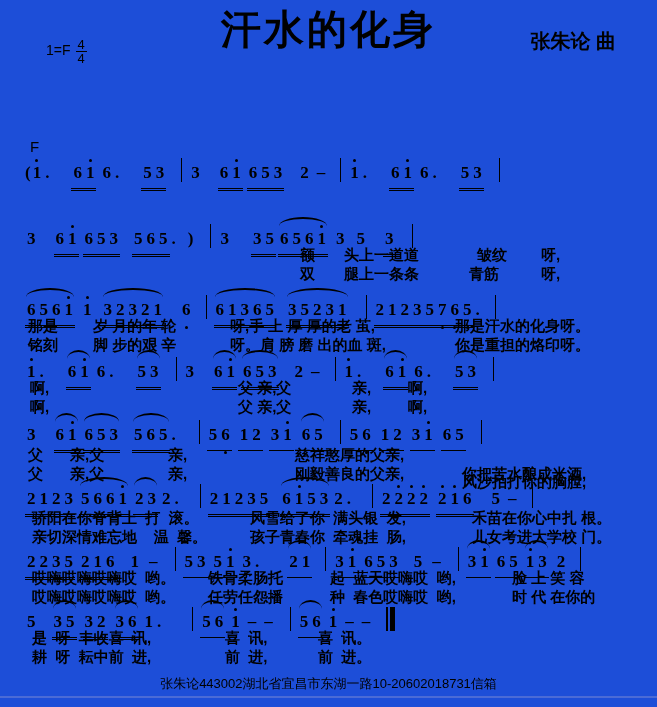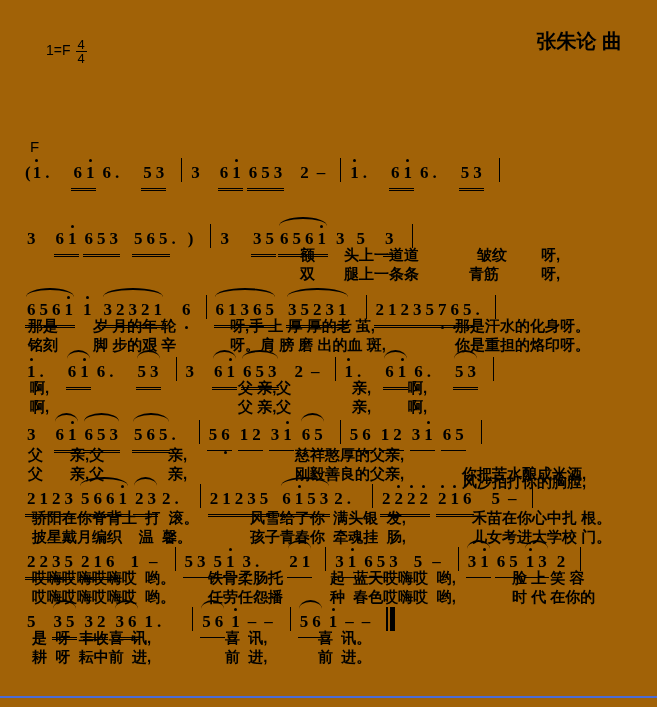--- a/index.html
+++ b/index.html
@@ -1,26 +1,26 @@
 <!DOCTYPE html>
 <html><head>
 <meta charset="utf-8">
 <style>
   html,body{margin:0;padding:0;background:#ffffff;}
-  #page{position:relative;width:657px;height:707px;background:#a16207;overflow:hidden;
+  #page{position:relative;width:657px;height:707px;background:#1d4ed8;overflow:hidden;
         font-family:"Liberation Sans",sans-serif;color:#000;}
   
   .keysig{position:absolute;left:46px;top:38px;font-size:14px;white-space:nowrap;}
   .timesig{display:inline-block;vertical-align:middle;text-align:center;font-size:13px;line-height:1;margin-left:5px;}
   .timesig .tnum{display:block;padding:0 2px;}
   .timesig .tnum:first-child{border-bottom:1px solid #000;}
   .title{position:absolute;left:0;top:2px;width:100%;text-align:center;font-size:40px;font-weight:bold;letter-spacing:3px;}
   .credits{position:absolute;right:14px;top:26px;text-align:right;line-height:1.5;}
   .credit1{font-size:16px;font-weight:bold;}
-  .credit2{font-size:20px;font-weight:bold;margin-right:21px;}
+  .credit2{font-size:20px;font-weight:bold;margin-right:27px;}
   .dedication{position:absolute;left:0;top:54px;width:72%;text-align:center;font-size:16px;font-weight:bold;}
   .perftype{position:absolute;left:0;top:74px;width:72%;text-align:center;font-size:18px;font-weight:bold;}
   
   .tempo{position:absolute;left:42px;top:108px;white-space:nowrap;}
   .tnote{font-family:"DejaVu Sans",sans-serif;font-size:17px;}
   .tbpm{font-size:14px;}
   .texp{font-size:20px;font-weight:bold;margin-left:14px;}
   .chord{position:absolute;left:30px;top:138px;font-size:15px;}
   
   .system{position:absolute;left:25px;height:30px;white-space:nowrap;
@@ -46,20 +46,21 @@
   .footer2{top:675px;}
   .accent{position:absolute;left:0;top:696px;width:657px;height:2px;}
 </style>
 </head>
 <body>
 
 <div id="page">
   <div class="keysig">
     <span>1=F</span><span class="timesig"><span class="tnum">4</span><span class="tnum">4</span></span>
   </div>
+  <div class="title">汗水的化身</div>
   <div class="credits">
     <div class="credit2">张朱论 曲</div>
   </div>
 
   <div class="chord">F</div>
 
   <div id="score">
       <div class="system" style="top: 158px;"><span class="cell sym" style="margin-right: 0px;">(</span><span class="cell" style="margin-right: 2px;"><span class="note">1<span class="da"></span></span></span><span class="cell sym" style="margin-right: 22px;">.</span><span class="cell u2" style="margin-right: 4px;"><span class="note">6</span><span class="note">1<span class="da"></span></span></span><span class="cell" style="margin-right: 2px;"><span class="note">6</span></span><span class="cell sym" style="margin-right: 22px;">.</span><span class="cell u2" style="margin-right: 8px;"><span class="note">5</span><span class="note">3</span></span><span class="cell bar"></span><span class="cell" style="margin-right: 16px;"><span class="note">3</span></span><span class="cell u2" style="margin-right: 4px;"><span class="note">6</span><span class="note">1<span class="da"></span></span></span><span class="cell u2" style="margin-right: 14px;"><span class="note">6</span><span class="note">5</span><span class="note">3</span></span><span class="cell" style="margin-right: 6px;"><span class="note">2</span></span><span class="cell sym" style="margin-right: 8px;">–</span><span class="cell bar"></span><span class="cell" style="margin-right: 2px;"><span class="note">1<span class="da"></span></span></span><span class="cell sym" style="margin-right: 22px;">.</span><span class="cell u2" style="margin-right: 4px;"><span class="note">6</span><span class="note">1<span class="da"></span></span></span><span class="cell" style="margin-right: 2px;"><span class="note">6</span></span><span class="cell sym" style="margin-right: 22px;">.</span><span class="cell u2" style="margin-right: 8px;"><span class="note">5</span><span class="note">3</span></span><span class="cell bar"></span></div>
       <div class="system" style="top: 224px;"><span class="cell" style="margin-right: 16px;"><span class="note">3</span></span><span class="cell u2" style="margin-right: 4px;"><span class="note">6</span><span class="note">1<span class="da"></span></span></span><span class="cell u2" style="margin-right: 12px;"><span class="note">6</span><span class="note">5</span><span class="note">3</span></span><span class="cell u2" style="margin-right: 2px;"><span class="note">5</span><span class="note">6</span><span class="note">5</span></span><span class="cell sym" style="margin-right: 12px;">.</span><span class="cell sym" style="margin-right: 10px;">)</span><span class="cell bar"></span><span class="cell" style="margin-right: 20px;"><span class="note">3</span></span><span class="cell u2" style="margin-right: 2px;"><span class="note">3</span><span class="note">5</span></span><span class="cell u2" style="margin-right: 6px;"><span class="note">6</span><span class="note">5</span><span class="note">6</span><span class="note">1<span class="da"></span></span><span class="arc"></span></span><span class="cell" style="margin-right: 8px;"><span class="note">3</span></span><span class="cell" style="margin-right: 16px;"><span class="note">5</span></span><span class="cell u2" style="margin-right: 10px;"><span class="note">3</span></span><span class="cell bar"></span></div>
       <span class="lyric" style="left: 300px; top: 247px;">额</span>
@@ -96,35 +97,36 @@
       <span class="lyric" style="left: 462px; top: 447px; margin-top: 27px;">风沙拍打你的胸膛,</span>
       <span class="lyric" style="left: 28px; top: 466px;">父</span>
       <span class="lyric" style="left: 70px; top: 466px;">亲,父</span>
       <span class="lyric" style="left: 168px; top: 466px;">亲,</span>
       <span class="lyric" style="left: 295px; top: 466px;">刚毅善良的父亲,</span>
       <span class="lyric" style="left: 462px; top: 466px;">你把苦水酿成米酒,</span>
       <div class="system" style="top: 484px;"><span class="cell u2" style="margin-right: 4px;"><span class="note">2</span><span class="note">1</span><span class="note">2</span><span class="note">3</span></span><span class="cell u2" style="margin-right: 4px;"><span class="note">5</span><span class="note">6</span><span class="note">6</span><span class="note">1<span class="da"></span></span><span class="arc"></span></span><span class="cell u2" style="margin-right: 2px;"><span class="note">2</span><span class="note">3</span><span class="arc"></span></span><span class="cell" style="margin-right: 2px;"><span class="note">2</span></span><span class="cell sym" style="margin-right: 14px;">.</span><span class="cell bar"></span><span class="cell u2" style="margin-right: 10px;"><span class="note">2</span><span class="note">1</span><span class="note">2</span><span class="note">3</span><span class="note">5</span></span><span class="cell u2" style="margin-right: 2px;"><span class="note">6</span><span class="note">1<span class="da"></span></span><span class="note">5</span><span class="note">3</span><span class="arc"></span></span><span class="cell" style="margin-right: 2px;"><span class="note">2</span></span><span class="cell sym" style="margin-right: 14px;">.</span><span class="cell bar"></span><span class="cell u2" style="margin-right: 6px;"><span class="note">2</span><span class="note">2<span class="da"></span></span><span class="note">2<span class="da"></span></span><span class="note">2<span class="da"></span></span></span><span class="cell u2" style="margin-right: 16px;"><span class="note">2<span class="da"></span></span><span class="note">1<span class="da"></span></span><span class="note">6</span></span><span class="cell" style="margin-right: 6px;"><span class="note">5</span></span><span class="cell sym" style="margin-right: 8px;">–</span><span class="cell bar"></span></div>
       <span class="lyric" style="left: 32px; top: 510px;">骄阳在你脊背上  打  滚。</span>
       <span class="lyric" style="left: 250px; top: 510px;">风雪给了你  满头银  发,</span>
       <span class="lyric" style="left: 472px; top: 510px;">禾苗在你心中扎 根。</span>
-      <span class="lyric" style="left: 32px; top: 529px;">披星戴月编织    温  馨。</span>
+      <span class="lyric" style="left: 32px; top: 529px;">亲切深情难忘地    温  馨。</span>
       <span class="lyric" style="left: 250px; top: 529px;">孩子青春你  牵魂挂  肠,</span>
       <span class="lyric" style="left: 472px; top: 529px;">儿女考进大学校 门。</span>
       <div class="system" style="top: 547px;"><span class="cell u2" style="margin-right: 4px;"><span class="note">2</span><span class="note">2</span><span class="note">3</span><span class="note">5</span></span><span class="cell u2" style="margin-right: 12px;"><span class="note">2</span><span class="note">1</span><span class="note">6<span class="db"></span></span></span><span class="cell" style="margin-right: 8px;"><span class="note">1</span></span><span class="cell sym" style="margin-right: 10px;">–</span><span class="cell bar"></span><span class="cell u1" style="margin-right: 4px;"><span class="note">5</span><span class="note">3</span></span><span class="cell u1" style="margin-right: 4px;"><span class="note">5</span><span class="note">1<span class="da"></span></span></span><span class="cell" style="margin-right: 2px;"><span class="note">3</span></span><span class="cell sym" style="margin-right: 28px;">.</span><span class="cell u1" style="margin-right: 6px;"><span class="note">2</span><span class="note">1</span><span class="arc"></span></span><span class="cell bar"></span><span class="cell u1" style="margin-right: 4px;"><span class="note">3</span><span class="note">1<span class="da"></span></span></span><span class="cell u1" style="margin-right: 12px;"><span class="note">6</span><span class="note">5</span><span class="note">3</span></span><span class="cell" style="margin-right: 8px;"><span class="note">5</span></span><span class="cell sym" style="margin-right: 10px;">–</span><span class="cell bar"></span><span class="cell u1" style="margin-right: 4px;"><span class="note">3</span><span class="note">1<span class="da"></span></span><span class="arc"></span></span><span class="cell u1" style="margin-right: 4px;"><span class="note">6</span><span class="note">5</span></span><span class="cell u1" style="margin-right: 6px;"><span class="note">1<span class="da"></span></span><span class="note">3</span><span class="arc"></span></span><span class="cell" style="margin-right: 6px;"><span class="note">2</span></span><span class="cell bar"></span></div>
       <span class="lyric" style="left: 32px; top: 570px;">哎嗨哎嗨哎嗨哎  哟。</span>
       <span class="lyric" style="left: 208px; top: 570px;">铁骨柔肠托</span>
       <span class="lyric" style="left: 330px; top: 570px;">起  蓝天哎嗨哎  哟,</span>
       <span class="lyric" style="left: 512px; top: 570px;">脸 上 笑 容</span>
       <span class="lyric" style="left: 32px; top: 589px;">哎嗨哎嗨哎嗨哎  哟。</span>
       <span class="lyric" style="left: 208px; top: 589px;">任劳任怨播</span>
       <span class="lyric" style="left: 330px; top: 589px;">种  春色哎嗨哎  哟,</span>
       <span class="lyric" style="left: 512px; top: 589px;">时 代 在你的</span>
       <div class="system" style="top: 607px;"><span class="cell" style="margin-right: 14px;"><span class="note">5</span></span><span class="cell u2" style="margin-right: 6px;"><span class="note">3</span><span class="note">5</span><span class="arc"></span></span><span class="cell u2" style="margin-right: 6px;"><span class="note">3</span><span class="note">2</span></span><span class="cell u2" style="margin-right: 4px;"><span class="note">3</span><span class="note">6<span class="db"></span></span><span class="arc"></span></span><span class="cell" style="margin-right: 2px;"><span class="note">1</span></span><span class="cell sym" style="margin-right: 24px;">.</span><span class="cell bar"></span><span class="cell u1" style="margin-right: 4px;"><span class="note">5</span><span class="note">6</span><span class="arc"></span></span><span class="cell" style="margin-right: 6px;"><span class="note">1<span class="da"></span></span></span><span class="cell sym" style="margin-right: 8px;">–</span><span class="cell sym" style="margin-right: 10px;">–</span><span class="cell bar"></span><span class="cell u1" style="margin-right: 4px;"><span class="note">5</span><span class="note">6</span><span class="arc"></span></span><span class="cell" style="margin-right: 6px;"><span class="note">1<span class="da"></span></span></span><span class="cell sym" style="margin-right: 8px;">–</span><span class="cell sym" style="margin-right: 10px;">–</span><span class="cell finbar"><span class="thin"></span><span class="thick"></span></span></div>
       <span class="lyric" style="left: 32px; top: 630px;">是  呀  丰收喜  讯,</span>
       <span class="lyric" style="left: 225px; top: 630px;">喜  讯,</span>
       <span class="lyric" style="left: 318px; top: 630px;">喜  讯。</span>
       <span class="lyric" style="left: 32px; top: 649px;">耕  呀  耘中前  进,</span>
       <span class="lyric" style="left: 225px; top: 649px;">前  进,</span>
       <span class="lyric" style="left: 318px; top: 649px;">前  进。</span>
     </div>
 
+  <div class="footer2">张朱论443002湖北省宜昌市东湖一路10-20602018731信箱</div>
   <div class="accent" style="background: rgb(75, 107, 214);"></div>
 </div>
 
 </body></html>

